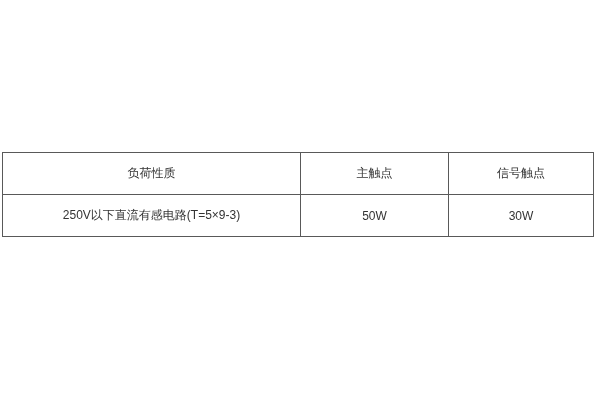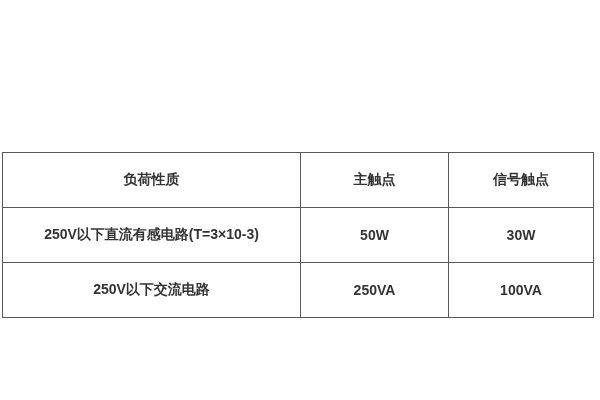--- a/index.html
+++ b/index.html
@@ -20,23 +20,23 @@
     top: 152px;
     width: 591px;
     border-collapse: collapse;
     table-layout: fixed;
     background: #ffffff;
   }
   table.spec-table th,
   table.spec-table td {
     border: 1px solid #595959;
     height: 23px;
-    padding: 18px 4px;
-    font-size: 14px;
-    font-weight: bold;
+    padding: 12px 4px;
+    font-size: 12px;
+    font-weight: normal;
     color: #333333;
     text-align: center;
     vertical-align: middle;
     white-space: nowrap;
     overflow: hidden;
   }
   col.c-load   { width: 298px; }
   col.c-main   { width: 148px; }
   col.c-signal { width: 145px; }
 </style>
@@ -52,24 +52,19 @@
     </colgroup>
     <thead>
       <tr>
         <th>负荷性质</th>
         <th>主触点</th>
         <th>信号触点</th>
       </tr>
     </thead>
     <tbody>
       <tr>
-        <td>250V以下直流有感电路(T=3×10-3)</td>
+        <td>250V以下直流有感电路(T=5×9-3)</td>
         <td>50W</td>
         <td>30W</td>
-      </tr>
-      <tr>
-        <td>250V以下交流电路</td>
-        <td>250VA</td>
-        <td>100VA</td>
       </tr>
     </tbody>
   </table>
 </div>
 
 </body></html>

